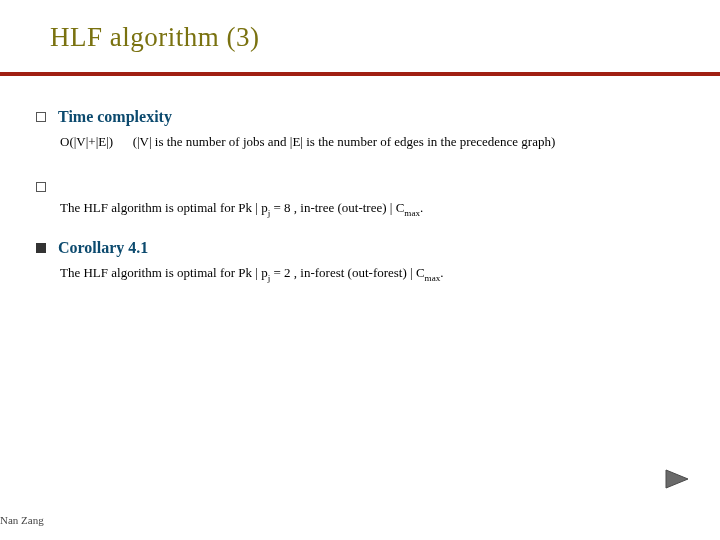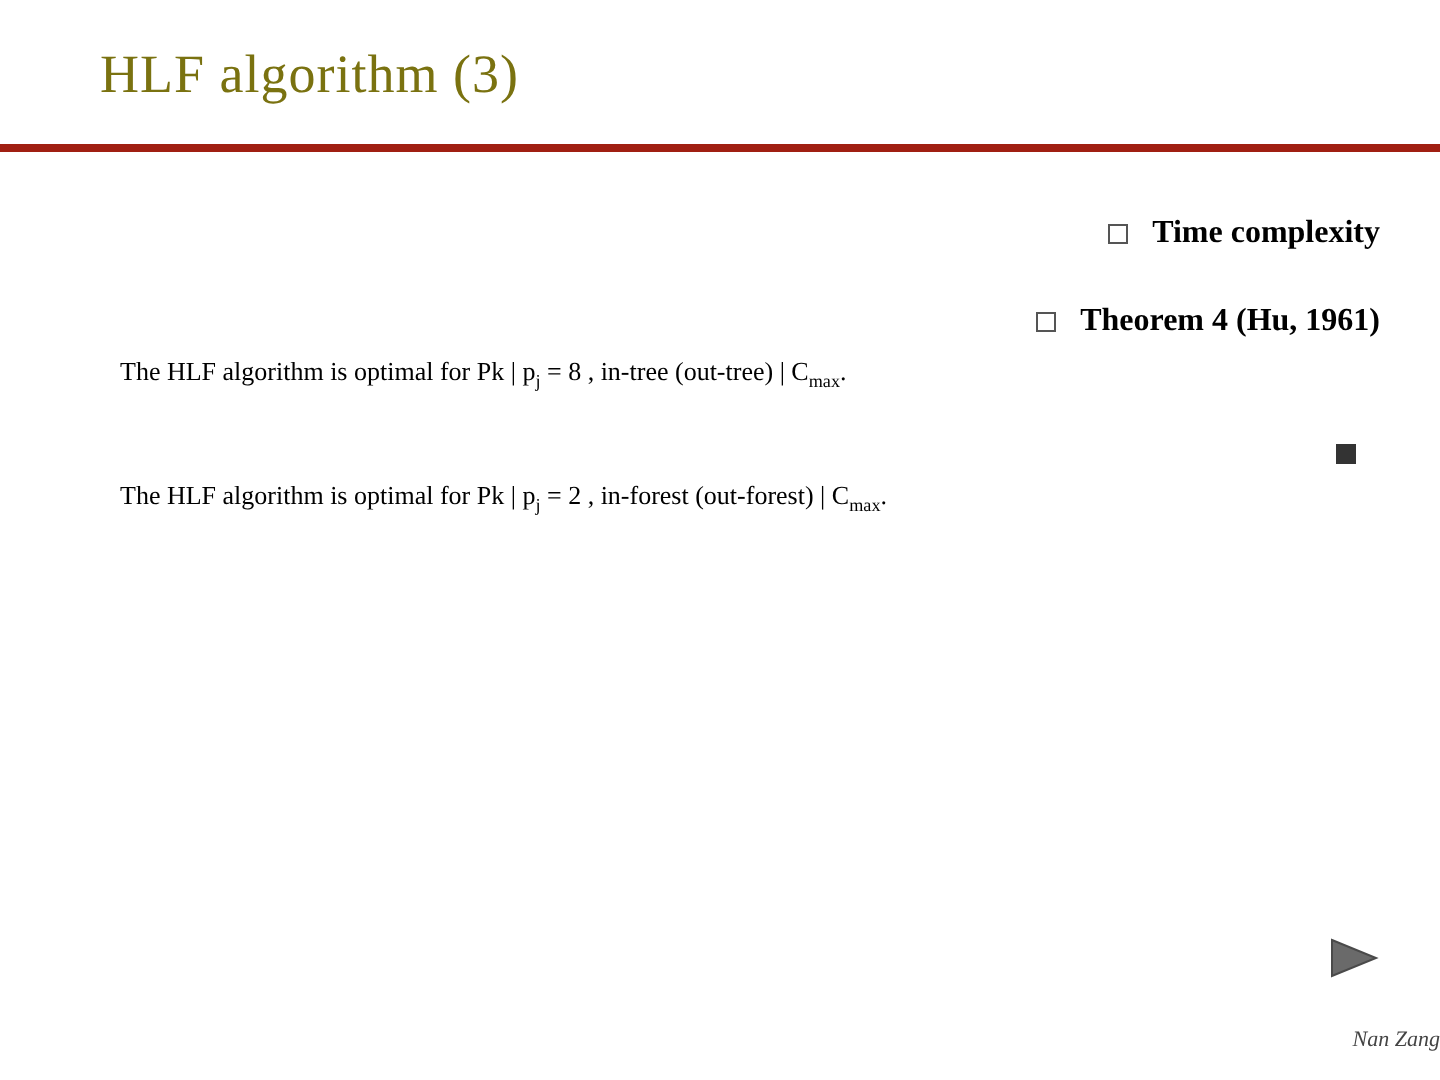--- a/index.html
+++ b/index.html
@@ -23,22 +23,21 @@
     background: #a01f12;
   }
   .content {
     position: absolute;
     left: 36px; right: 30px;
     top: 108px;
   }
   .item { margin-bottom: 12px; }
   .lead {
     display: flex; align-items: flex-start;
-    color: #000000;
-    justify-content: flex-end;
+    color: #0c4a6e;
   }
   .bullet-sq {
     width: 10px; height: 10px;
     border: 1.5px solid #555;
     margin: 4px 12px 0 0;
     flex: 0 0 auto;
   }
   .bullet-solid {
     width: 10px; height: 10px;
     background: #333;
@@ -54,24 +53,23 @@
     font-size: 13px;
     color: #000;
     line-height: 1.5;
   }
   .gap-lg { margin-top: 26px; }
   .gap-md { margin-top: 22px; }
   sub { font-size: 0.7em; vertical-align: sub; line-height: 0; }
   .footer {
     position: absolute;
     left: 0; right: 0; bottom: 14px;
-    text-align: right;
+    text-align: left;
     font-size: 11px;
     color: #444;
-    font-style: italic;
   }
   .next-arrow {
     position: absolute;
     right: 28px;
     bottom: 50px;
   }
   .next-arrow svg { display: block; }
 </style>
 </head>
 <body>
@@ -81,35 +79,40 @@
   <div class="title">HLF algorithm (3)</div>
   <div class="rule"></div>
 
   <div class="content">
 
     <div class="item">
       <div class="lead">
         <span class="bullet-sq"></span>
         <span class="lead-text">Time complexity</span>
       </div>
+      <div class="sub">
+        <span>O(|V|+|E|)</span>
+        &nbsp;&nbsp;&nbsp;&nbsp;
+        <span>(|V| is the number of jobs and |E| is the number of edges in the precedence graph)</span>
+      </div>
     </div>
 
     <div class="item gap-lg">
       <div class="lead">
         <span class="bullet-sq"></span>
-        <span class="lead-text">Theorem 4 (Hu, 1961)</span>
       </div>
       <div class="sub">
         <span>The HLF algorithm is optimal for Pk | p</span><sub>j</sub><span> = 8 , in-tree (out-tree) | C</span><sub>max</sub><span>.</span>
       </div>
     </div>
 
     <div class="item gap-md">
       <div class="lead">
         <span class="bullet-solid"></span>
+        <span class="lead-text">Corollary 4.1</span>
       </div>
       <div class="sub">
         <span>The HLF algorithm is optimal for Pk | p</span><sub>j</sub><span> = 2 , in-forest (out-forest) | C</span><sub>max</sub><span>.</span>
       </div>
     </div>
 
   </div>
 
   <div class="next-arrow">
     <svg width="28" height="22" viewBox="0 0 28 22">

